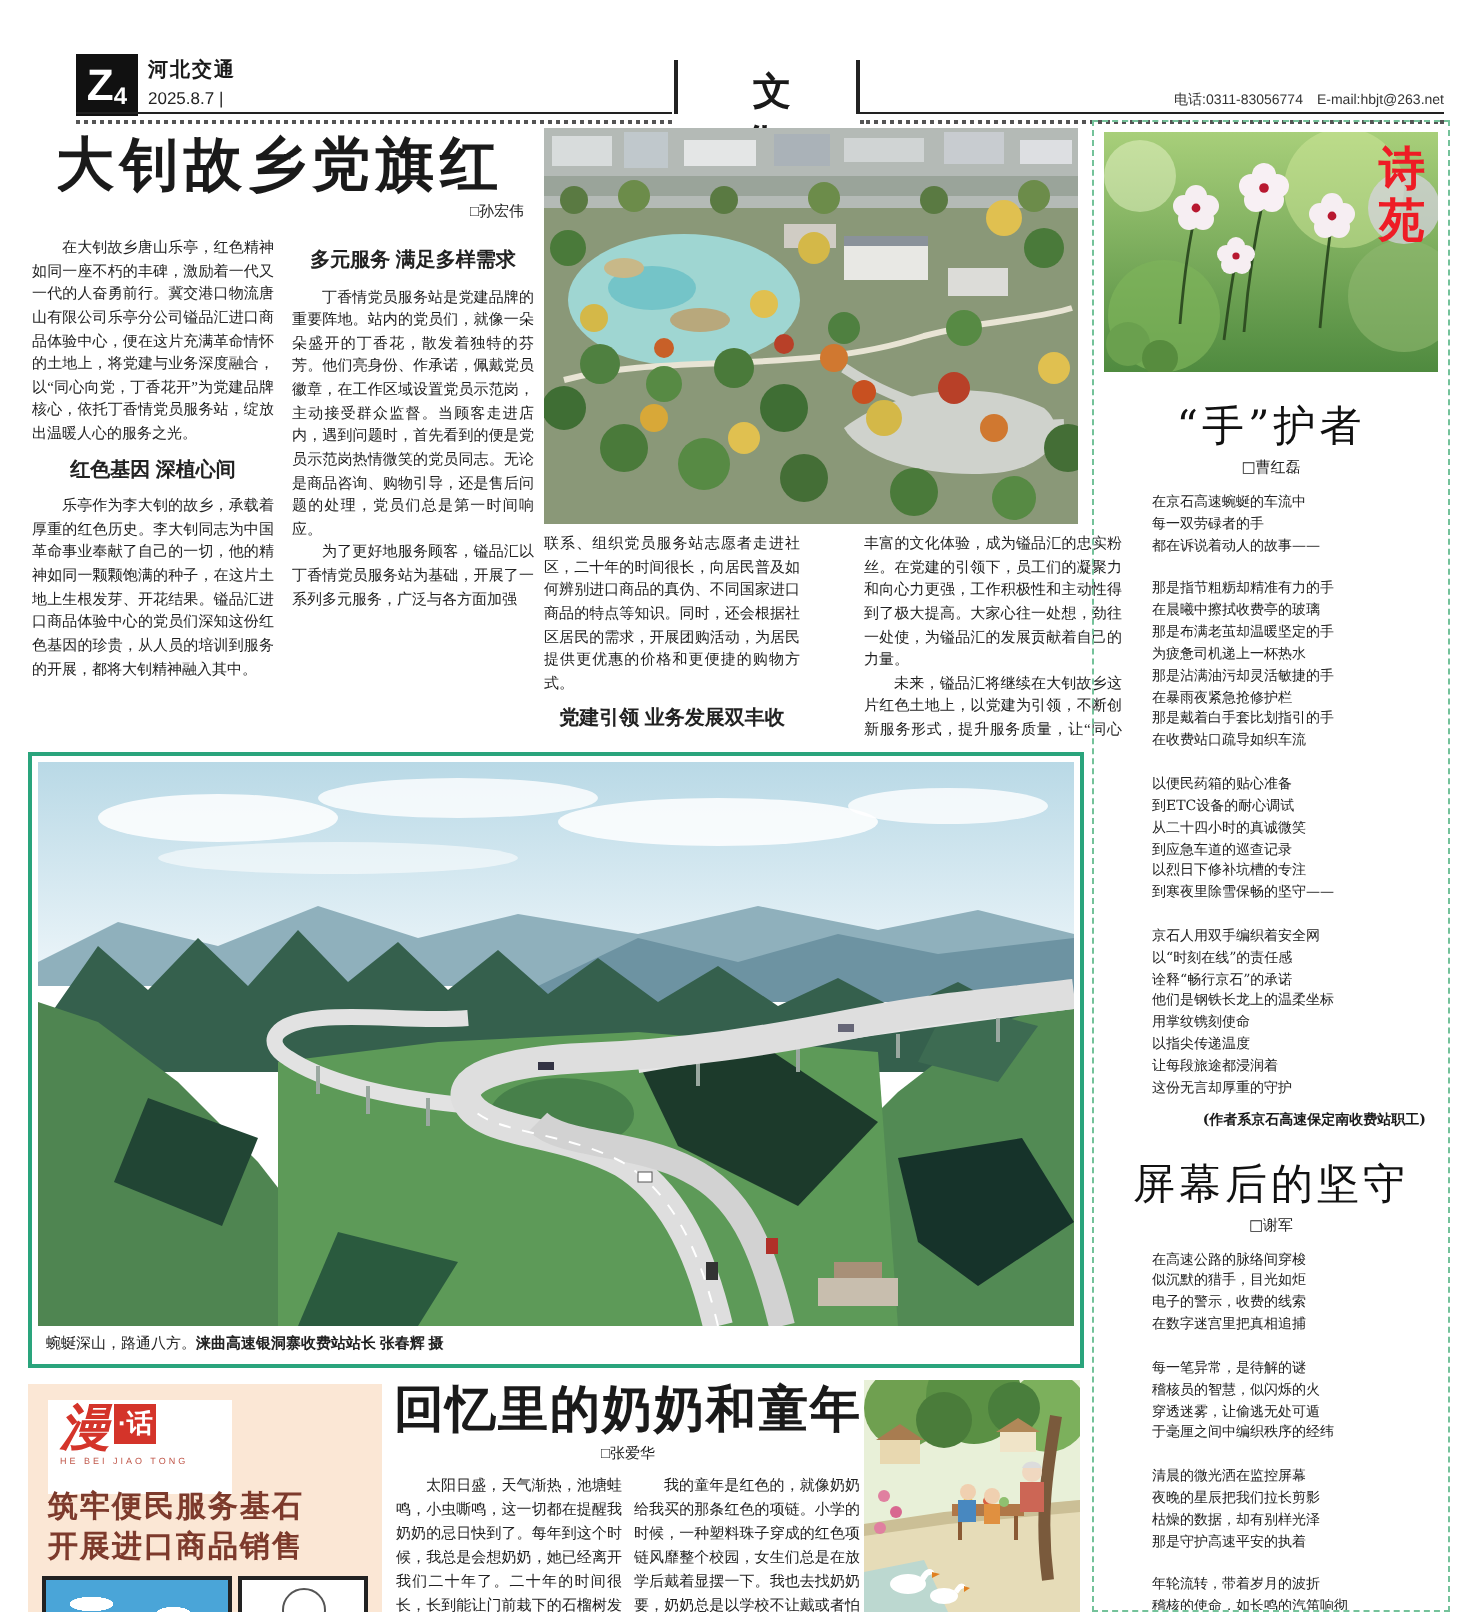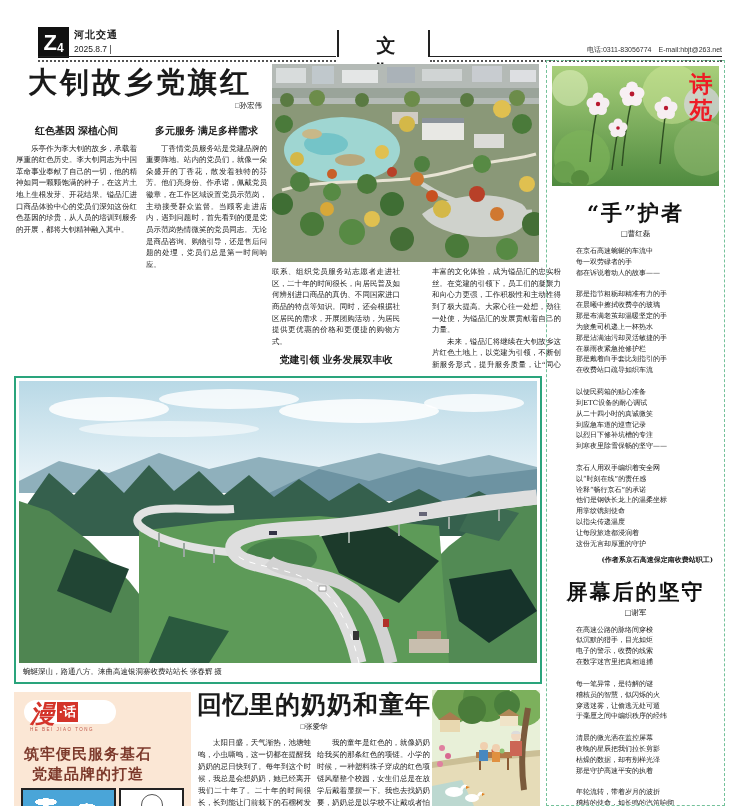--- a/index.html
+++ b/index.html
@@ -37,27 +37,27 @@
   .col3 { left:272px; top:266px; width:128px; height:106px; }
   .col4 { left:432px; top:266px; width:129px; height:106px; }
   .park-photo { position:absolute; left:272px; top:64px; width:267px; height:198px; }
 
   
   .photo-frame { position:absolute; left:14px; top:376px; width:528px; height:308px;
     border:2px solid #2aa47c; background:#fff; padding:3px; }
   .photo-frame svg { display:block; }
   .photo-captions { height:18px; display:flex; align-items:center;
     font-family:"Liberation Serif",serif; font-size:7.5px; color:#222; padding:0 4px; }
-  .cap-right { font-weight:400; }
+  .cap-right { font-weight:700; }
 
   
   .manhua { position:absolute; left:14px; top:692px; width:177px; height:114px;
     background:#fbe7d5; overflow:hidden; }
-  .mh-logo { position:absolute; left:10px; top:8px; width:92px; height:24px; background:#fff;
-    border-radius:12px; padding:1px 6px; }
+  .mh-logo { position:absolute; left:10px; top:8px; width:92px; height:47px; background:#fff;
+    border-radius:0; padding:1px 6px; }
   .mh-char { font-family:"DejaVu Serif",serif; font-style:italic; font-weight:700;
     font-size:25px; color:#d4342a; line-height:1; display:inline-block; }
   .mh-rest { display:inline-block; font-size:13px; font-weight:800; color:#fff; background:#d4342a;
     padding:1px 2px; vertical-align:6px; margin-left:2px; }
   .mh-sub { font-size:4.5px; letter-spacing:1.5px; color:#c0574a; margin-top:1px; }
   .mh-title { position:absolute; left:0; top:52px; width:148px; text-align:center;
     font-size:15px; font-weight:800; color:#7d3a2c; letter-spacing:1px; line-height:1.35; }
   .cartoon { position:absolute; left:7px; top:96px; width:163px; height:34px; display:flex; gap:3px; }
   .cpanel { border:2px solid #222; }
   .cpanel.sky { flex:1.5; background:#4aa5d8;
@@ -76,21 +76,21 @@
   .memc1 { left:198px; } .memc2 { left:317px; }
   .mem-illus { position:absolute; left:432px; top:690px; width:108px; height:116px; }
 
   
   .poetry { position:absolute; left:546px; top:60px; width:179px; height:746px;
     border:1px dashed #74c29a; padding:5px 5px 0 5px; overflow:hidden;
     font-family:"DejaVu Serif",serif; }
   .flower-wrap { position:relative; width:167px; height:120px; }
   .shiyuan { position:absolute; right:5px; top:6px; width:26px; text-align:center;
     color:#ee1c25; font-weight:800; font-size:23px; line-height:1.15; font-family:"Liberation Serif",serif; }
-  .poem-title { text-align:center; font-size:21px; font-weight:700; letter-spacing:2px; margin:13px 0 2px; color:#111; }
+  .poem-title { text-align:center; font-size:21px; font-weight:400; letter-spacing:2px; margin:13px 0 2px; color:#111; }
   .poem-byline { text-align:center; font-size:7.5px; margin-bottom:7px; color:#222; }
   .poem-body { font-size:7px; line-height:1.55; white-space:pre-line; padding-left:24px; color:#222; }
   .poem-author { font-size:7px; font-weight:700; text-align:right; padding-right:6px; margin-top:5px; }
 </style>
 </head>
 <body>
 
 <div class="page">
 
   <div class="badge">
@@ -105,26 +105,28 @@
   <div class="section-title">文 化</div>
   <div class="vbar" style="left:428px; top:30px; height:27px;"></div>
   <div class="contact">电话:0311-83056774　E-mail:hbjt@263.net</div>
   <div class="rule-solid" style="left:430px; top:56px; width:292px;"></div>
   <div class="rule-dot" style="left:430px; top:60px; width:292px;"></div>
 
   <div class="m-title">大钊故乡党旗红</div>
   <div class="m-byline">□孙宏伟</div>
 
   <div class="news-col col1">
+    <p>在大钊故乡唐山乐亭，红色精神如同一座不朽的丰碑，激励着一代又一代的人奋勇前行。冀交港口物流唐山有限公司乐亭分公司镒品汇进口商品体验中心，便在这片充满革命情怀的土地上，将党建与业务深度融合，以“同心向党，丁香花开”为党建品牌核心，依托丁香情党员服务站，绽放出温暖人心的服务之光。</p>
     <p class="news-sub">红色基因 深植心间</p>
     <p>乐亭作为李大钊的故乡，承载着厚重的红色历史。李大钊同志为中国革命事业奉献了自己的一切，他的精神如同一颗颗饱满的种子，在这片土地上生根发芽、开花结果。镒品汇进口商品体验中心的党员们深知这份红色基因的珍贵，从人员的培训到服务的开展，都将大钊精神融入其中。</p>
   </div>
   <div class="news-col col2">
     <p class="news-sub">多元服务 满足多样需求</p>
     <p>丁香情党员服务站是党建品牌的重要阵地。站内的党员们，就像一朵朵盛开的丁香花，散发着独特的芬芳。他们亮身份、作承诺，佩戴党员徽章，在工作区域设置党员示范岗，主动接受群众监督。当顾客走进店内，遇到问题时，首先看到的便是党员示范岗热情微笑的党员同志。无论是商品咨询、购物引导，还是售后问题的处理，党员们总是第一时间响应。</p>
+    <p>为了更好地服务顾客，镒品汇以丁香情党员服务站为基础，开展了一系列多元服务，广泛与各方面加强</p>
   </div>
 
   <svg class="park-photo" viewBox="0 0 267 198">
     <rect width="267" height="198" fill="#8a9878"></rect>
     <rect width="267" height="40" fill="#b4bab6"></rect>
     <rect x="4" y="4" width="30" height="15" fill="#d8dcdc"></rect>
       <rect x="40" y="2" width="22" height="18" fill="#c0c8cc"></rect>
     <rect x="70" y="6" width="36" height="13" fill="#e4e6e6"></rect>
       <rect x="115" y="3" width="28" height="16" fill="#aab2b8"></rect>
     <rect x="150" y="5" width="40" height="12" fill="#d0d4d4"></rect>
@@ -258,21 +260,21 @@
     </div>
   </div>
 
   <div class="manhua">
     <div class="mh-logo">
       <span class="mh-char">漫</span><span class="mh-rest">·话</span>
       <div class="mh-sub">HE BEI JIAO TONG</div>
     </div>
     <div class="mh-title">
       <div>筑牢便民服务基石</div>
-      <div>党建品牌的打造</div>
+      <div>开展进口商品销售</div>
     </div>
     <div class="cartoon">
       <div class="cpanel sky"></div>
       <div class="cpanel seal">
           <div class="seal-circle"></div>
         </div>
     </div>
   </div>
 
   <div class="mem-title">回忆里的奶奶和童年</div>

